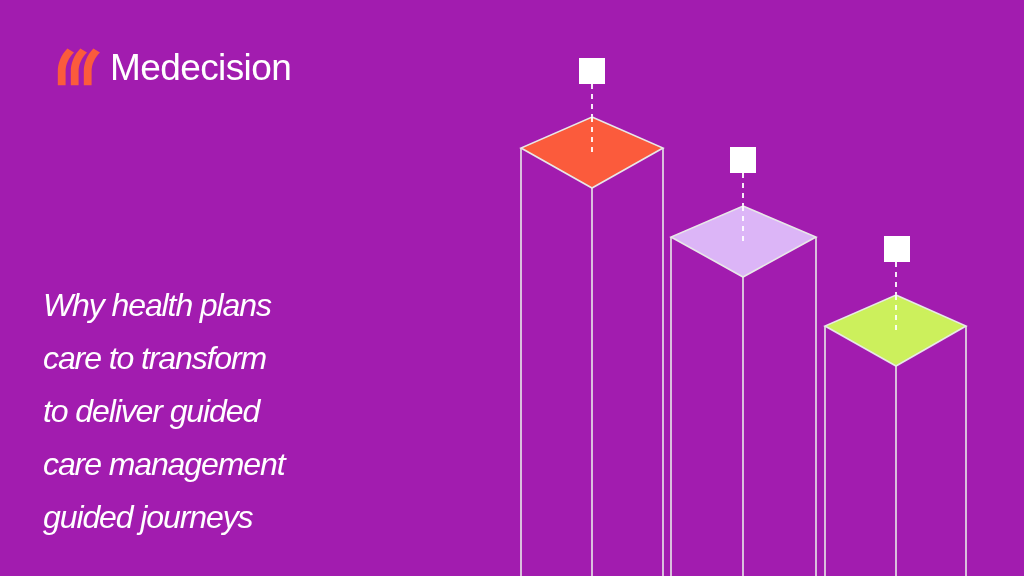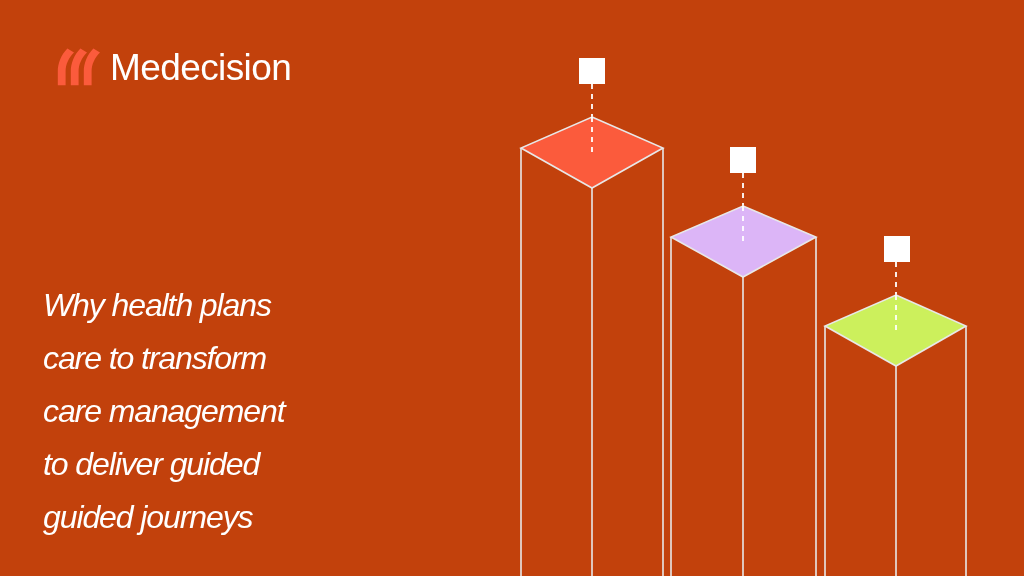--- a/index.html
+++ b/index.html
@@ -7,21 +7,21 @@
     padding: 0;
     background: #000000;
   }
   body {
     font-family: "Liberation Sans", sans-serif;
   }
   #stage {
     position: relative;
     width: 1024px;
     height: 576px;
-    background: #c2410c;
+    background: #a21caf;
     overflow: hidden;
   }
 
   
   #brand {
     position: absolute;
     left: 57px;
     top: 44px;
     display: flex;
     align-items: center;
@@ -84,22 +84,22 @@
           <path d="M36.4 0.6 L43.0 4.6 C37.6 10.0 34.6 16.6 34.6 23.6 L34.6 37.2 L26.8 37.2 L26.8 23.6 C26.8 15.0 30.2 7.0 36.4 0.6 Z"></path>
         </g>
       </svg>
     </span>
     <span id="brand-name">Medecision</span>
   </div>
 
   <h1 id="headline">
     <span class="hl-line">Why health plans</span>
     <span class="hl-line">care to transform</span>
+    <span class="hl-line">to deliver guided</span>
     <span class="hl-line">care management</span>
-    <span class="hl-line">to deliver guided</span>
     <span class="hl-line">guided journeys</span>
   </h1>
 
   <svg id="graphic" viewBox="0 0 1024 576" xmlns="http://www.w3.org/2000/svg">
     <g id="bars-group">
         <g>
           <path d="M521 148 L521 584 M663 148 L663 584 M592 188 L592 584" fill="none" stroke="#E8E8E8" stroke-width="1.6"></path>
           <line x1="592" y1="84" x2="592" y2="152.5" stroke="#FFFFFF" stroke-width="1.8" stroke-dasharray="5 5"></line>
           <polygon points="592,117 663,148 592,188 521,148" fill="#FB5B3C" stroke="#E8E8E8" stroke-width="1.6" stroke-linejoin="miter"></polygon>
           <line x1="592" y1="117" x2="592" y2="152.5" stroke="#FFFFFF" stroke-width="1.8" stroke-dasharray="5 5"></line>

